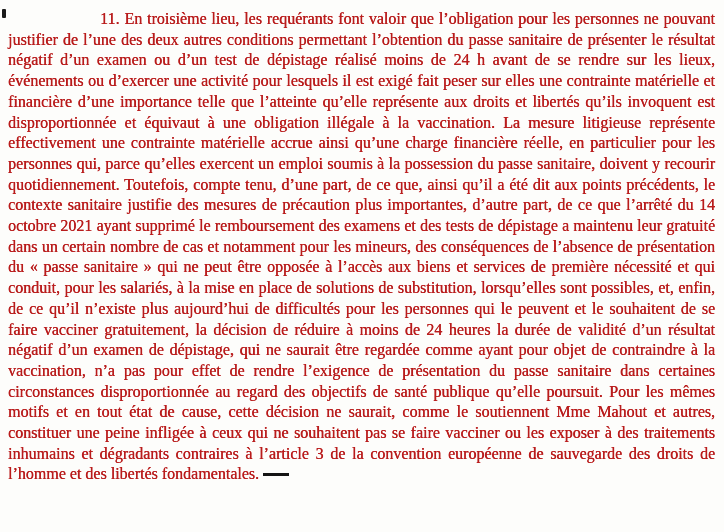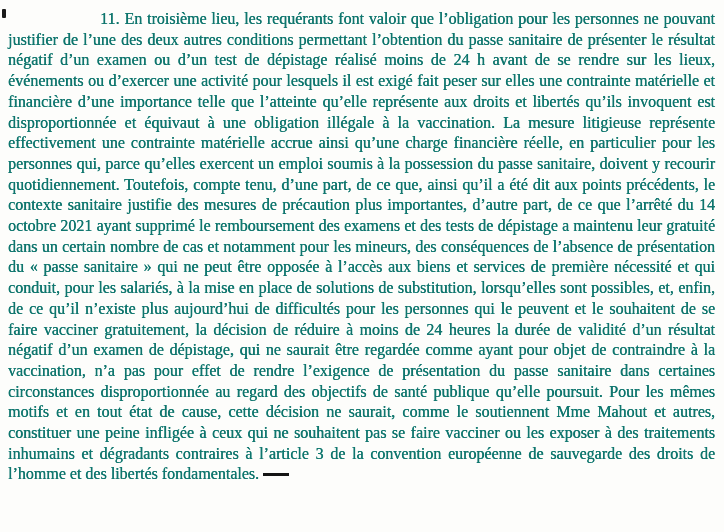--- a/index.html
+++ b/index.html
@@ -18,21 +18,21 @@
     width: 724px;
     height: 532px;
     padding: 9px 9px 0 8px;
     background: #fdfdfb;
   }
   .legal-paragraph {
     margin: 0;
     font-family: "Liberation Serif", serif;
     font-size: 16px;
     line-height: 20.7px;
-    color: #0f766e;
+    color: #b91c1c;
     text-align: justify;
     text-indent: 92px;
     text-shadow: 0.3px 0 0 currentColor; 
   }
   .para-number {
     margin-right: 5px;
   }
   .scan-artifact-mark {
     position: absolute;
     left: 2px;

